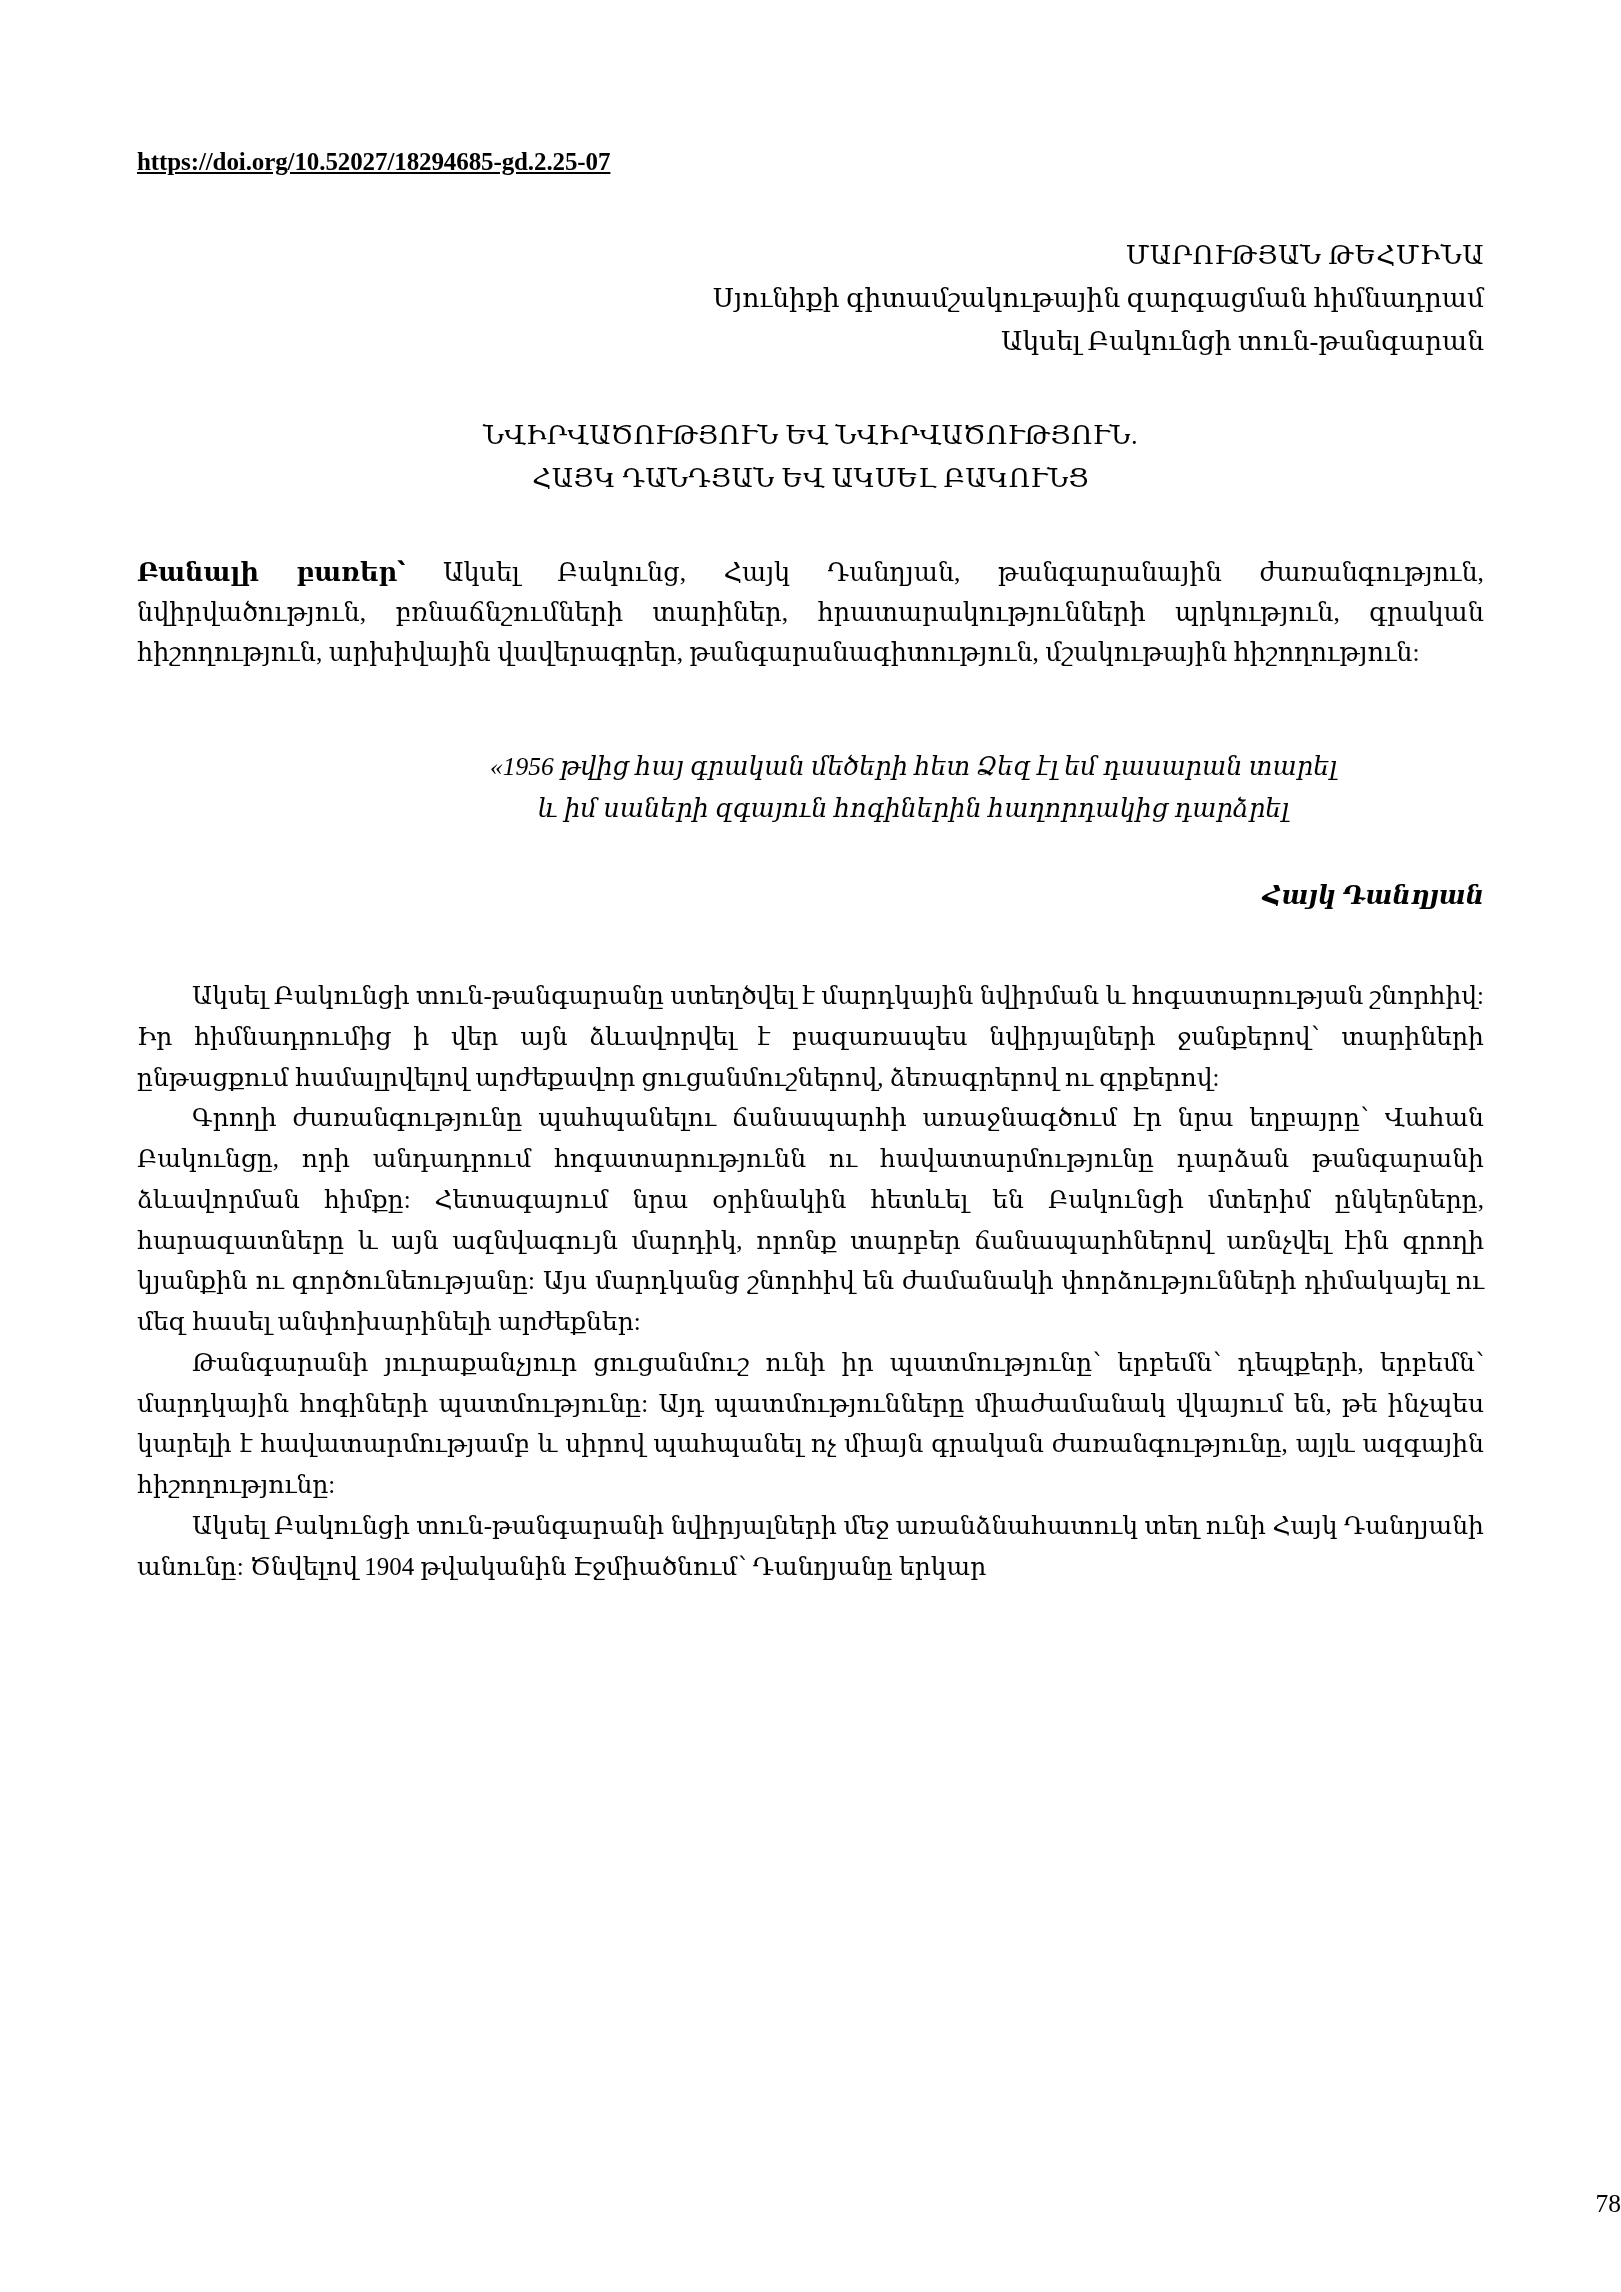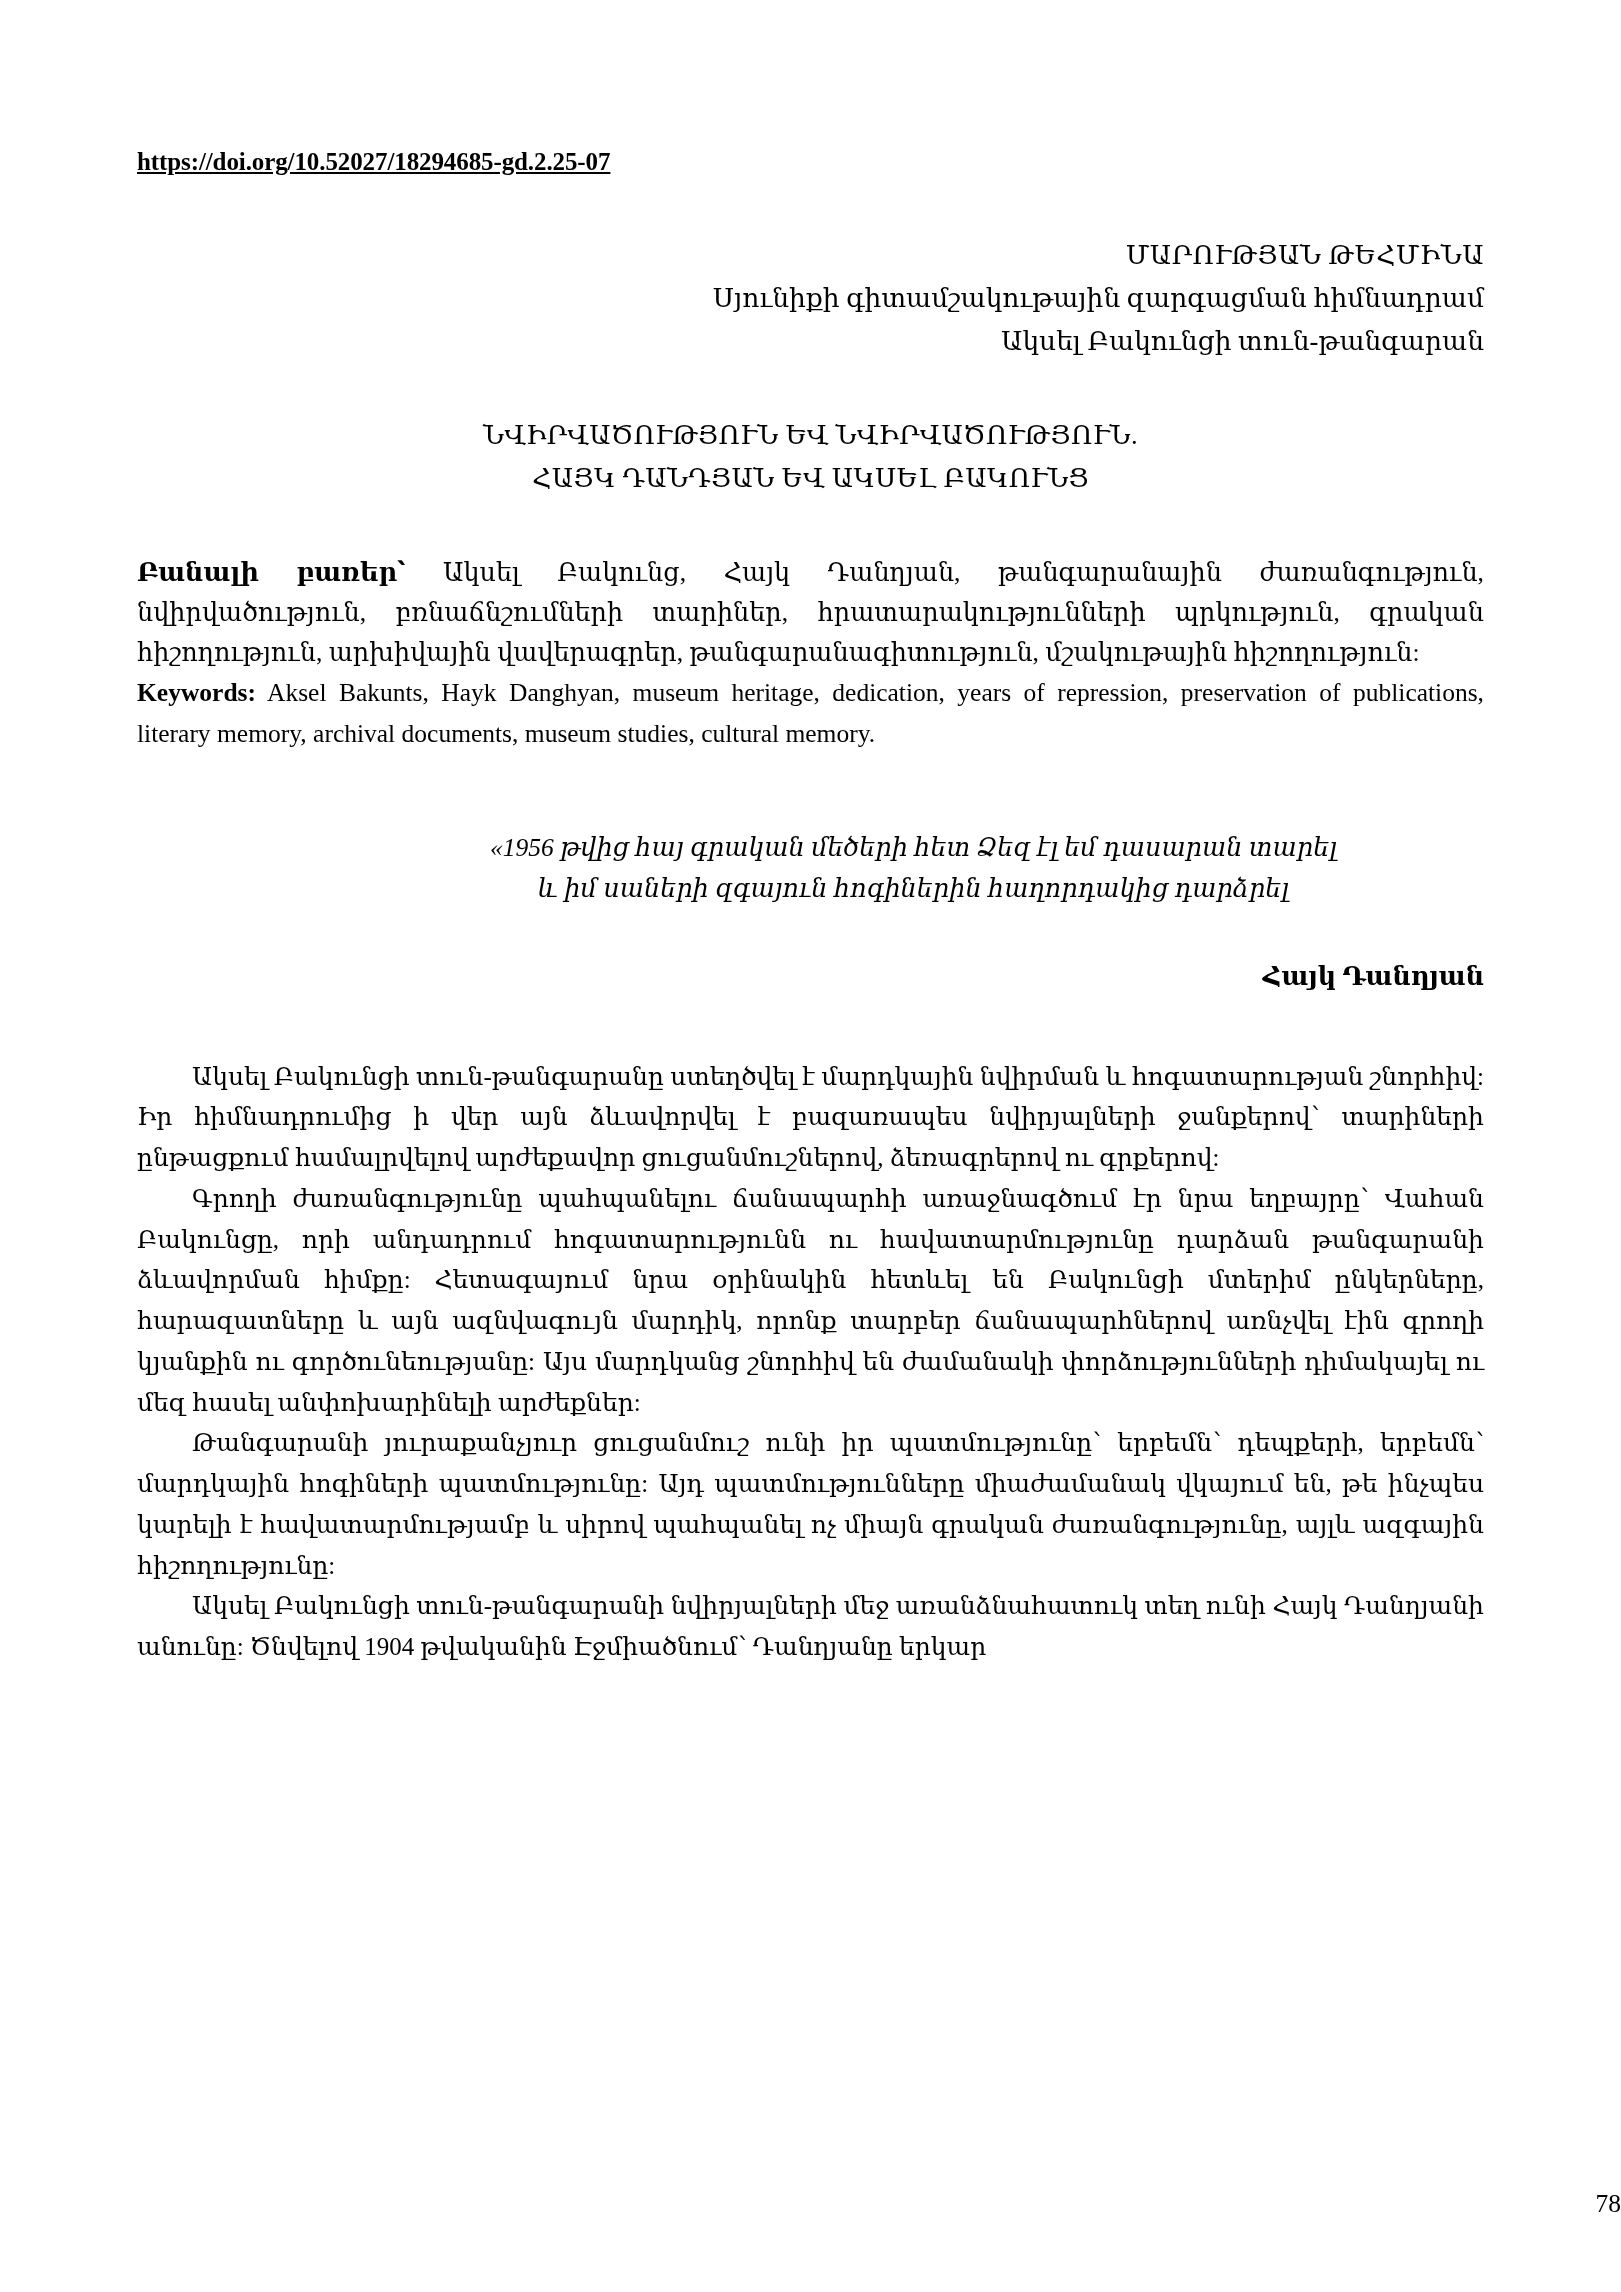--- a/index.html
+++ b/index.html
@@ -77,20 +77,21 @@
     line-height: 1.62;
     text-align: center;
     padding-left: 206px;
   }
   .epigraph .ep-line {
     display: block;
   }
   .epigraph-attrib {
     margin: 51px 0 0 0;
     text-align: right;
+    font-style: italic;
     font-weight: bold;
     font-size: 25.5px;
   }
 
   
   .body-text {
     margin: 65px 0 0 0;
     font-size: 25px;
     line-height: 1.63;
   }
@@ -124,21 +125,20 @@
     <div>Ակսել Բակունցի տուն-թանգարան</div>
   </div>
 
   <div class="doc-title">
     <div>ՆՎԻՐՎԱԾՈՒԹՅՈՒՆ ԵՎ ՆՎԻՐՎԱԾՈՒԹՅՈՒՆ.</div>
     <div>ՀԱՅԿ ԴԱՆԴՅԱՆ ԵՎ ԱԿՍԵԼ ԲԱԿՈՒՆՑ</div>
   </div>
 
   <div class="keywords-block">
     <p><span class="kw-label">Բանալի բառեր՝</span><span> Ակսել Բակունց, Հայկ Դանղյան, թանգարանային ժառանգություն, նվիրվածություն, բռնաճնշումների տարիներ, հրատարակությունների պրկություն, գրական հիշողություն, արխիվային վավերագրեր, թանգարանագիտություն, մշակութային հիշողություն:</span></p>
-    <p><span class="kw-label">Keywords:</span><span> Aksel Bakunts, Hayk Danghyan, museum heritage, dedication, years of repression, preservation of publications, literary memory, archival documents, museum studies, cultural memory.</span></p>
   </div>
 
   <div class="epigraph">
     <span class="ep-line">«1956 թվից հայ գրական մեծերի հետ Ձեզ էլ եմ դասարան տարել</span>
     <span class="ep-line">և իմ սաների զգայուն հոգիներին հաղորդակից դարձրել</span>
   </div>
   <div class="epigraph-attrib">Հայկ Դանղյան</div>
 
   <div class="body-text">
     <p>Ակսել Բակունցի տուն-թանգարանը ստեղծվել է մարդկային նվիրման և հոգատարության շնորհիվ: Իր հիմնադրումից ի վեր այն ձևավորվել է բազառապես նվիրյալների ջանքերով՝ տարիների ընթացքում համալրվելով արժեքավոր ցուցանմուշներով, ձեռագրերով ու գրքերով:</p>

